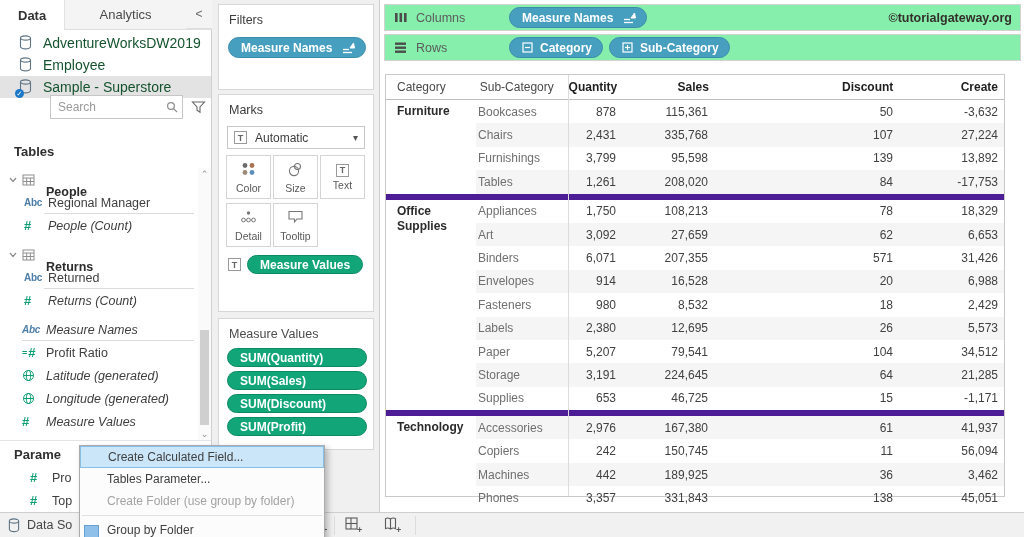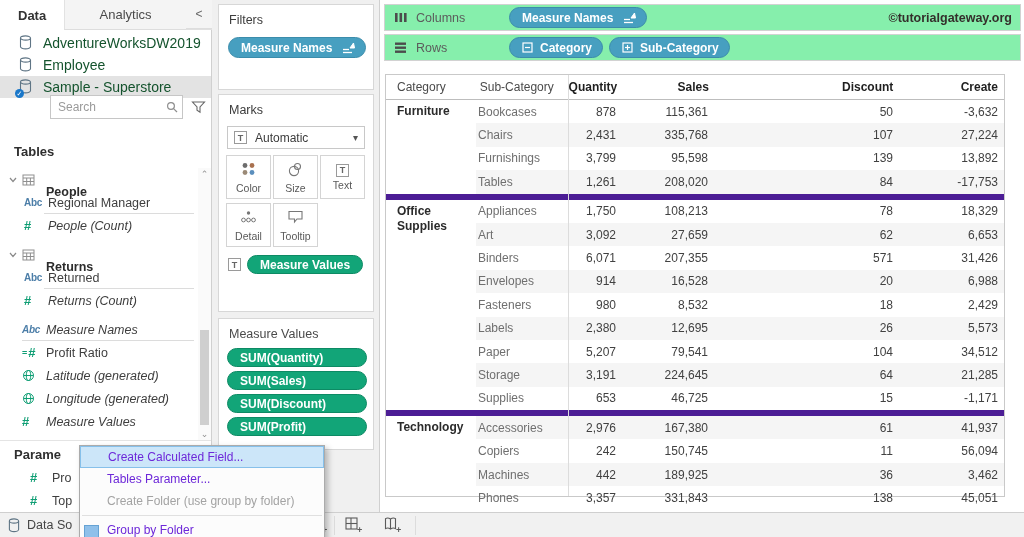--- a/index.html
+++ b/index.html
@@ -118,21 +118,21 @@
   .tgroup:first-child { border-top:none; }
   .g-cat { width:92px; padding:4px 6px 0 11px; font-weight:bold; color:#2b2b2b; line-height:15px; }
   .g-rows { width:528px; }
   .trow { display:flex; align-items:center; height:23.4px; }
   .trow.band { background:#f5f5f5; }
   .c-sub { width:90px; padding-left:2px; color:#6f6f6f; }
   .c-num { text-align:right; padding-right:6px; color:#414141; }
 
   
   #ctx-menu { position:absolute; left:79px; top:445px; width:246px; height:110px; background:#fcfcfc; border:1px solid #ababab; box-shadow:3px 3px 6px rgba(0,0,0,.25); z-index:100; }
-  .mi { height:22px; display:flex; align-items:center; padding-left:27px; font-size:12px; color:#6d28d9; white-space:nowrap; }
+  .mi { height:22px; display:flex; align-items:center; padding-left:27px; font-size:12px; color:#404040; white-space:nowrap; }
   .mi.highlighted { background:var(--menu-hl); border:1px solid #86c0ea; }
   .mi.disabled { color:#a3a3a3; }
   .mi-sep { height:1px; background:#e0e0e0; margin:3px 2px; }
   #gutter-check { position:absolute; left:4px; top:79px; width:15px; height:15px; background:#8fc0ea; border:1px solid #66a3d4; }
 </style>
 </head>
 <body>
 
 <div id="app">
 

